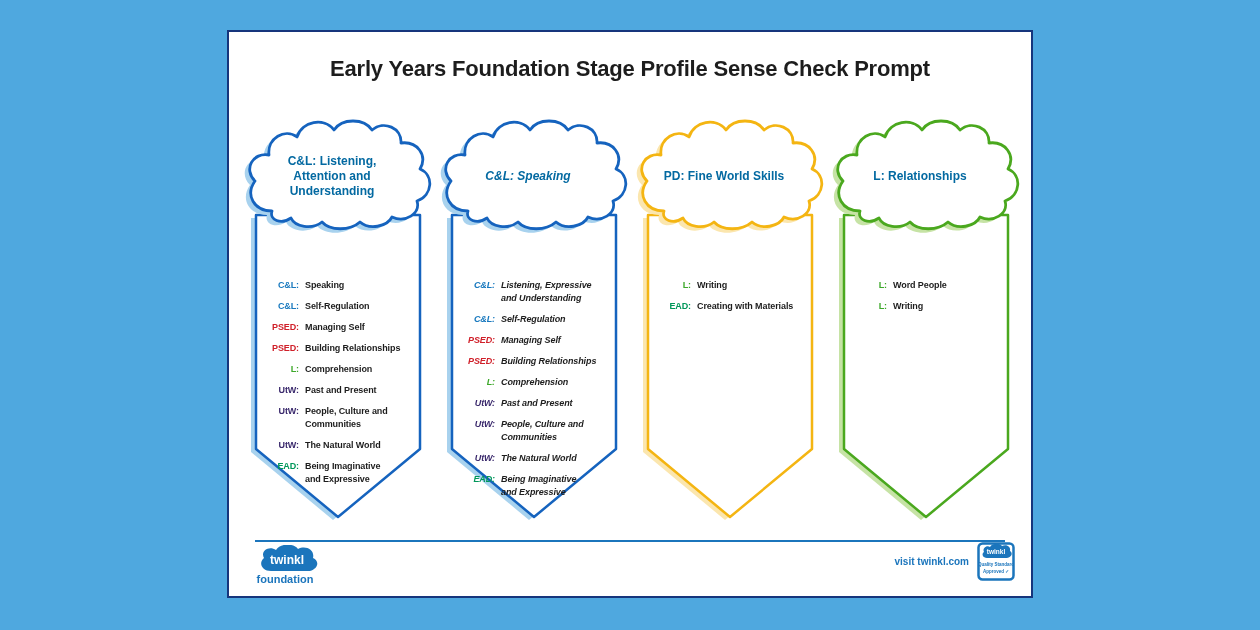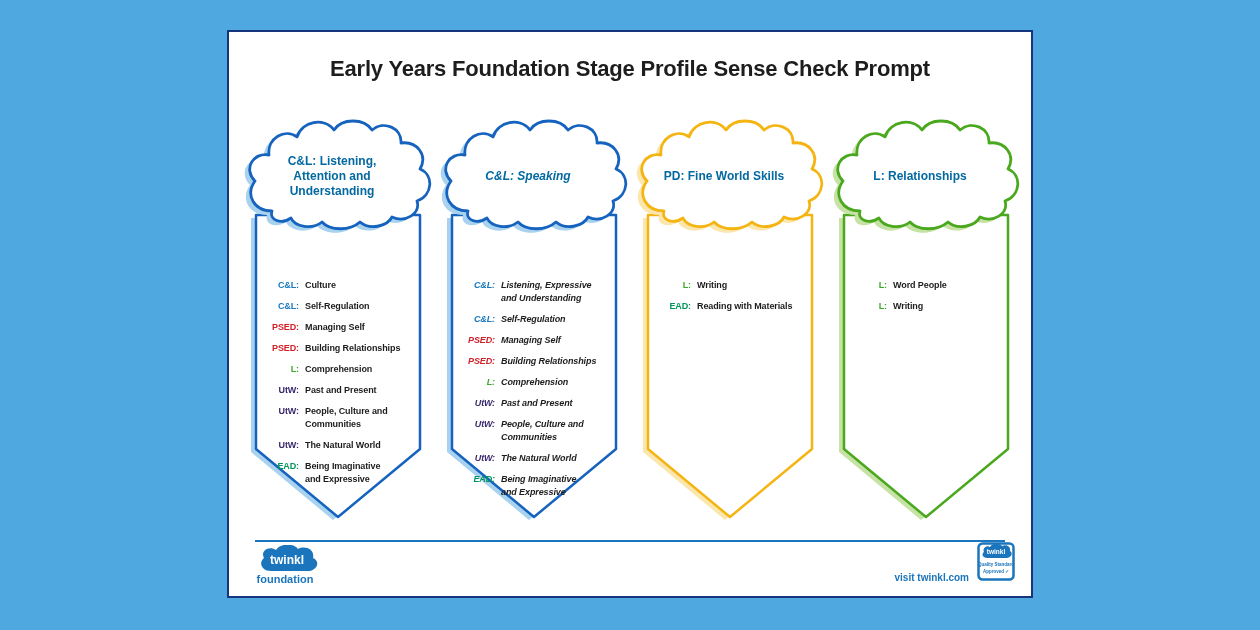--- a/index.html
+++ b/index.html
@@ -53,21 +53,21 @@
             <polygon points="14,100 178,100 178,334 96,402 14,334" fill="#ffffff" stroke="#1563be" stroke-width="2.5" stroke-linejoin="round"></polygon>
             <path d="M 30,96 C 12,96 3,80 13,66 C 1,54 11,37 27,40 C 25,23 43,13 55,22 C 60,6 82,2 92,15 C 100,3 122,3 130,15 C 142,5 160,13 159,28 C 175,26 186,40 178,54 C 192,60 191,80 175,86 C 179,99 163,108 150,102 C 145,112 127,115 118,107 C 108,116 88,116 80,107 C 70,115 53,112 49,103 C 39,110 27,105 30,96 Z" transform="translate(-5,4)" fill="#a8d2ee"></path>
             <path d="M 30,96 C 12,96 3,80 13,66 C 1,54 11,37 27,40 C 25,23 43,13 55,22 C 60,6 82,2 92,15 C 100,3 122,3 130,15 C 142,5 160,13 159,28 C 175,26 186,40 178,54 C 192,60 191,80 175,86 C 179,99 163,108 150,102 C 145,112 127,115 118,107 C 108,116 88,116 80,107 C 70,115 53,112 49,103 C 39,110 27,105 30,96 Z" fill="#ffffff" stroke="#1563be" stroke-width="2.8" stroke-linejoin="round"></path>
           </svg>
           <div class="cloud-title">C&amp;L: Listening,
 Attention and
 Understanding</div>
           <div class="items">
             <div class="row">
               <span class="lbl" style="color: rgb(23, 120, 190);">C&amp;L:</span>
-              <span class="txt">Culture</span>
+              <span class="txt">Speaking</span>
             </div>
             <div class="row">
               <span class="lbl" style="color: rgb(23, 120, 190);">C&amp;L:</span>
               <span class="txt">Self-Regulation</span>
             </div>
             <div class="row">
               <span class="lbl" style="color: rgb(208, 32, 42);">PSED:</span>
               <span class="txt">Managing Self</span>
             </div>
             <div class="row">
@@ -156,21 +156,21 @@
             <path d="M 30,96 C 12,96 3,80 13,66 C 1,54 11,37 27,40 C 25,23 43,13 55,22 C 60,6 82,2 92,15 C 100,3 122,3 130,15 C 142,5 160,13 159,28 C 175,26 186,40 178,54 C 192,60 191,80 175,86 C 179,99 163,108 150,102 C 145,112 127,115 118,107 C 108,116 88,116 80,107 C 70,115 53,112 49,103 C 39,110 27,105 30,96 Z" fill="#ffffff" stroke="#f4b512" stroke-width="2.8" stroke-linejoin="round"></path>
           </svg>
           <div class="cloud-title">PD: Fine World Skills</div>
           <div class="items">
             <div class="row">
               <span class="lbl" style="color: rgb(60, 168, 41);">L:</span>
               <span class="txt">Writing</span>
             </div>
             <div class="row">
               <span class="lbl" style="color: rgb(0, 151, 90);">EAD:</span>
-              <span class="txt">Reading with Materials</span>
+              <span class="txt">Creating with Materials</span>
             </div>
           </div>
         </div>
         <div class="column" style="left: 601px;">
           <svg width="192" height="412" viewBox="0 0 192 412">
             <polygon points="14,100 178,100 178,334 96,402 14,334" transform="translate(-5,3)" fill="#c6e3a5"></polygon>
             <polygon points="14,100 178,100 178,334 96,402 14,334" fill="#ffffff" stroke="#4aa81e" stroke-width="2.5" stroke-linejoin="round"></polygon>
             <path d="M 30,96 C 12,96 3,80 13,66 C 1,54 11,37 27,40 C 25,23 43,13 55,22 C 60,6 82,2 92,15 C 100,3 122,3 130,15 C 142,5 160,13 159,28 C 175,26 186,40 178,54 C 192,60 191,80 175,86 C 179,99 163,108 150,102 C 145,112 127,115 118,107 C 108,116 88,116 80,107 C 70,115 53,112 49,103 C 39,110 27,105 30,96 Z" transform="translate(-5,4)" fill="#c6e3a5"></path>
             <path d="M 30,96 C 12,96 3,80 13,66 C 1,54 11,37 27,40 C 25,23 43,13 55,22 C 60,6 82,2 92,15 C 100,3 122,3 130,15 C 142,5 160,13 159,28 C 175,26 186,40 178,54 C 192,60 191,80 175,86 C 179,99 163,108 150,102 C 145,112 127,115 118,107 C 108,116 88,116 80,107 C 70,115 53,112 49,103 C 39,110 27,105 30,96 Z" fill="#ffffff" stroke="#4aa81e" stroke-width="2.8" stroke-linejoin="round"></path>
           </svg>
@@ -191,21 +191,21 @@
     <div class="footer-line" style="background: rgb(27, 117, 188);"></div>
 
     <div class="logo">
       <svg width="80" height="44" viewBox="0 0 80 44">
         <path d="M16,26 C7,26 3,18 9,13 C5,6 14,0 21,5 C25,-2 39,-2 43,4 C51,0 60,5 58,13 C65,16 63,24 55,26 Z" fill="#1b75bc"></path>
         <text x="32" y="19" text-anchor="middle" font-size="12" font-weight="bold" fill="#ffffff">twinkl</text>
         <text x="30" y="38" text-anchor="middle" font-size="11" font-weight="bold" fill="#1b75bc">foundation</text>
       </svg>
     </div>
 
-    <div class="visit" style="color: rgb(27, 117, 188); margin-top: 16px;">visit twinkl.com</div>
+    <div class="visit" style="color: rgb(27, 117, 188);">visit twinkl.com</div>
 
     <div class="badge">
       <svg width="38" height="40" viewBox="0 0 38 40">
         <rect x="1.5" y="1.5" width="35" height="36" rx="4" fill="#ffffff" stroke-width="2.5" stroke="#1b75bc"></rect>
         <path d="M10,16 C6,16 4,12 7,10 C5,6 10,3 13,5 C15,1 23,1 25,4 C30,2 34,5 33,9 C36,11 35,15 30,16 Z" fill="#1b75bc"></path>
         <text x="19" y="12" text-anchor="middle" font-size="6.5" font-weight="bold" fill="#ffffff">twinkl</text>
         <text x="19" y="24" text-anchor="middle" font-size="4.5" font-weight="bold" fill="#1b75bc">Quality Standard</text>
         <text x="19" y="31" text-anchor="middle" font-size="4.5" font-weight="bold" fill="#1b75bc">Approved ✓</text>
       </svg>
     </div>

